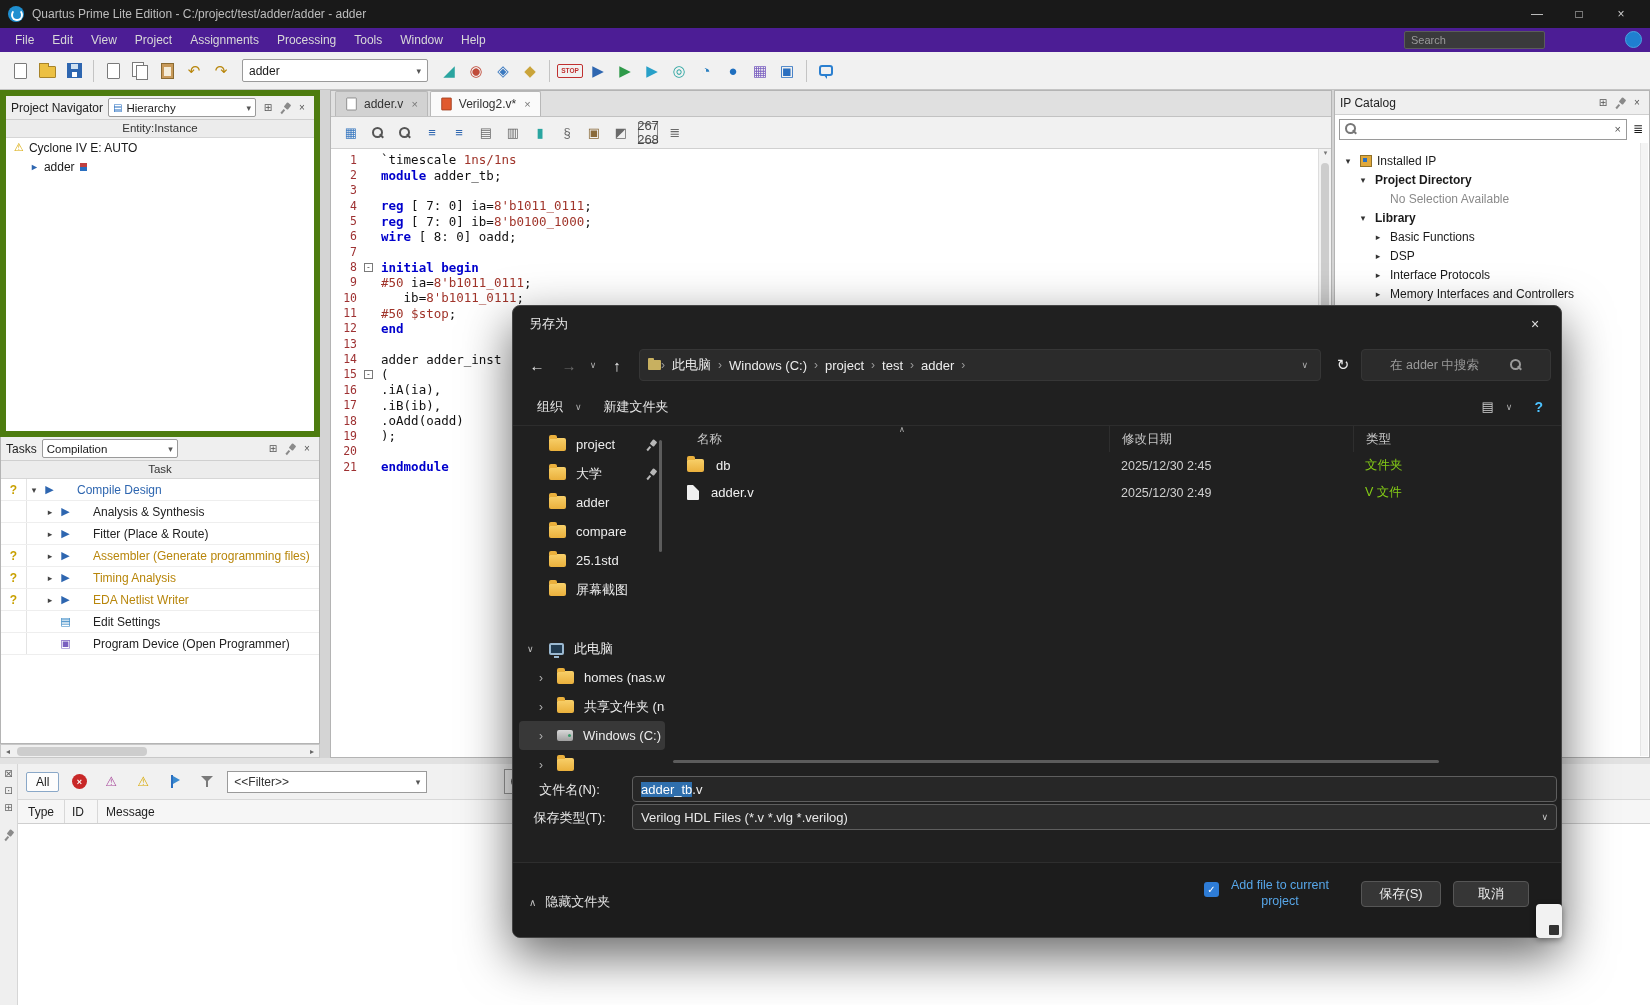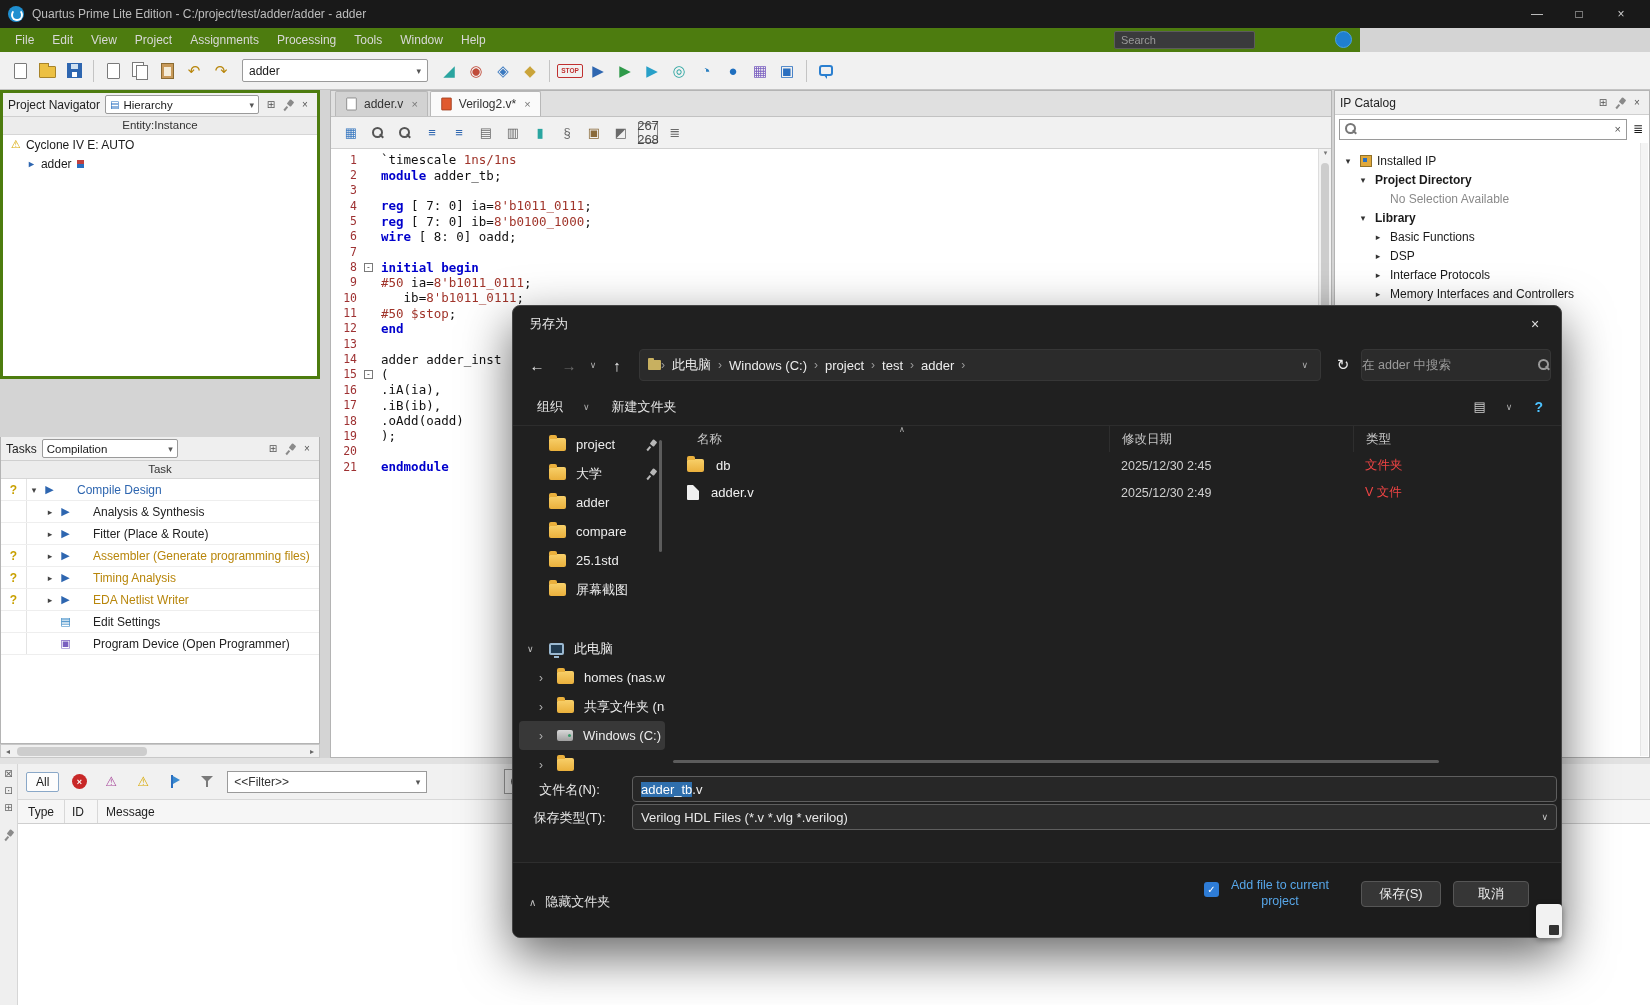--- a/index.html
+++ b/index.html
@@ -6,21 +6,21 @@
 body{background:#444}
 .app{position:relative;width:1650px;height:1005px;background:#d4d4d4;font-family:"Liberation Sans","DejaVu Sans",sans-serif;font-size:12px;color:#1a1a1a;overflow:hidden}
 
 
 .titlebar{position:absolute;left:0;top:0;width:1650px;height:28px;background:#191919;display:flex;align-items:center;gap:8px;padding:0 8px;color:#b8b8b8}
 .qlogo{width:16px;height:16px;border-radius:50%;background:#1f8fd0;position:relative;flex:none}
 .qlogo::after{content:"";position:absolute;left:3px;top:3px;width:8px;height:8px;border-radius:50%;border:2px solid #fff;border-top-color:transparent}
 .title-text{font-size:12px;color:#bdbdbd}
 .win-btns{margin-left:auto;display:flex;height:28px}
 .win-btn{width:42px;display:flex;align-items:center;justify-content:center;color:#cfcfcf;font-size:12px}
-.menubar{position:absolute;left:0;top:28px;width:1360px;height:24px;background:#4d7c0f;display:flex;align-items:center;color:#d8d8d8}
+.menubar{position:absolute;left:0;top:28px;width:1650px;height:24px;background:#4c1d95;display:flex;align-items:center;color:#d8d8d8}
 #menu-items{display:flex;padding-left:6px}
 .menu-item{padding:4px 9px;font-size:12px}
 .mb-search{position:absolute;right:105px;top:3px;width:141px;height:18px;background:#3a3a3c;border:1px solid #5c5c5c;border-radius:2px;color:#9a9a9a;font-size:11px;display:flex;align-items:center;padding:0 6px}
 .mb-help{position:absolute;right:8px;top:3px;width:17px;height:17px;border-radius:50%;background:#1f7fd0;border:1px solid #4aa3e0}
 .toolbar{position:absolute;left:0;top:52px;width:1650px;height:38px;background:#f1f1f1;border-bottom:1px solid #c4c4c4;display:flex;align-items:center;padding-left:8px;gap:3px}
 .ticon{width:24px;height:24px;display:flex;align-items:center;justify-content:center;font-size:15px;flex:none}
 .tsep{width:1px;height:22px;background:#c4c4c4;margin:0 4px;flex:none}
 .badge{font-size:6.5px;font-weight:bold;color:#c03030;border:1.5px solid #c03030;border-radius:2px;width:26px;height:14px}
 .badge267{font-size:6.5px;line-height:1.05;border:1px solid #888;padding:0 2px;color:#444;width:auto;height:auto;display:flex;flex-direction:column}
 .badge267 span{display:block}
@@ -68,21 +68,21 @@
 .i-folder-sm{width:13px;height:10px;background:#c8b060;border-radius:1px;position:relative;flex:none;display:inline-block}
 .i-folder-sm::before{content:"";position:absolute;left:0;top:-2px;width:6px;height:3px;background:#c8b060;border-radius:1px 1px 0 0}
 .i-doc-dark{width:12px;height:15px;background:#f0f0f0;border-radius:1px;position:relative;flex:none;display:inline-block}
 .i-doc-dark::before{content:"";position:absolute;right:0;top:0;border:3px solid;border-color:#202020 #202020 transparent transparent}
 .i-pc{width:15px;height:12px;border:2px solid #9ab8d0;border-radius:2px;position:relative;flex:none;background:#203a50;display:inline-block}
 .i-pc::after{content:"";position:absolute;left:3px;bottom:-5px;width:5px;height:2px;background:#9ab8d0}
 .i-drive{width:16px;height:11px;background:linear-gradient(#d8d8d8,#a0a0a0);border-radius:2px;position:relative;flex:none;display:inline-block}
 .i-drive::after{content:"";position:absolute;right:2px;top:4px;width:3px;height:3px;border-radius:50%;background:#3a9a6a}
 
 
-.pn{position:absolute;left:0;top:90px;width:320px;height:289px;background:#fff;border:3px solid #4d7c0f}
+.pn{position:absolute;left:0;top:90px;width:320px;height:347px;background:#fff;border:6px solid #4d7c0f}
 .panel-head{height:24px;background:#efefef;border-bottom:1px solid #cfcfcf;display:flex;align-items:center;padding:0 5px;gap:5px}
 .panel-title{font-size:12px;color:#222;white-space:nowrap}
 .head-combo{height:19px;background:#fff;border:1px solid #9a9a9a;border-radius:2px;display:flex;align-items:center;gap:4px;padding:0 4px;font-size:11.5px;flex:1;min-width:0}
 .hc-ic{color:#2a6fc0;font-size:10px}
 .head-icons{margin-left:auto;display:flex;gap:3px;color:#555;font-size:10px;align-items:center;flex:none}
 .hicon{width:14px;height:14px;display:flex;align-items:center;justify-content:center}
 .subhead{height:18px;background:#ececec;border-bottom:1px solid #d6d6d6;text-align:center;font-size:11.5px;line-height:17px;color:#333}
 .pn-row{height:19px;display:flex;align-items:center;gap:5px;padding-left:8px;font-size:12px}
 .pn-row.ind{padding-left:24px}
 .pn-arrow{color:#2e66b0;font-size:9px}
@@ -148,24 +148,24 @@
 .dlg-title{height:36px;display:flex;align-items:center;padding-left:16px;font-size:13px}
 .dlg-close{position:absolute;right:4px;top:0;width:44px;height:36px;display:flex;align-items:center;justify-content:center;font-size:14px;color:#e0e0e0}
 .dlg-nav{position:absolute;left:0;top:36px;width:100%;height:46px;display:flex;align-items:center;padding:0 10px;gap:4px}
 .nav-ico{width:28px;height:28px;display:flex;align-items:center;justify-content:center;font-size:15px;color:#eaeaea}
 .nav-ico.dim{color:#6e6e6e}
 .nav-caret{width:12px;font-size:9px;color:#b0b0b0;text-align:center}
 .crumbbar{flex:1;height:32px;background:#2b2b2b;border:1px solid #363636;border-radius:4px;display:flex;align-items:center;padding:0 8px;margin:0 4px;overflow:hidden}
 .crumb{padding:0 7px;color:#ececec;font-size:13px;white-space:nowrap}
 .crumb-sep{color:#9a9a9a;font-size:12px}
 .crumb-caret{margin-left:auto;font-size:9px;color:#b0b0b0;padding-right:4px}
-.dlg-search{width:190px;height:32px;background:#2b2b2b;border:1px solid #363636;border-radius:4px;display:flex;align-items:center;padding:0 0;color:#9a9a9a;font-size:12.5px;gap:6px;flex:none}
+.dlg-search{width:190px;height:32px;background:#2b2b2b;border:1px solid #363636;border-radius:4px;display:flex;align-items:center;padding:0 28px;color:#9a9a9a;font-size:12.5px;gap:6px;flex:none}
 .dlg-search .i-mag{margin-left:auto;color:#9a9a9a}
 .dlg-cmd{position:absolute;left:0;top:82px;width:100%;height:38px;display:flex;align-items:center;padding:0 18px;gap:10px;border-bottom:1px solid #2d2d2d}
-.cmd-item{display:flex;align-items:center;gap:20px;color:#e6e6e6;font-size:13px;padding:4px 6px;border-radius:4px}
+.cmd-item{display:flex;align-items:center;gap:12px;color:#e6e6e6;font-size:13px;padding:4px 6px;border-radius:4px}
 .cmd-caret{font-size:9px;color:#b0b0b0}
 .cmd-right{margin-left:auto;display:flex;align-items:center;gap:16px}
 .view-ic{font-size:13px;color:#d0d0d0}
 .help-q{color:#4cc2ff;font-weight:bold;font-size:14px}
 .sbar{position:absolute;left:4px;top:120px;width:150px;height:346px;overflow:hidden;padding-top:4px}
 .sb-item{height:29px;display:flex;align-items:center;gap:10px;padding-left:30px;margin:0 2px;border-radius:4px;position:relative;font-size:13px;color:#ececec;white-space:nowrap;overflow:hidden}
 .sb-item.child{padding-left:38px}
 .sb-item.sel{background:#383838}
 .sb-caret{position:absolute;left:8px;font-size:9px;color:#c0c0c0}
 .sb-chev{position:absolute;left:20px;font-size:12px;color:#b0b0b0}
@@ -174,21 +174,21 @@
 .sb-scroll{position:absolute;left:146px;top:134px;width:3px;height:112px;background:#5c5c5c;border-radius:2px}
 .flist{position:absolute;left:148px;top:120px;width:902px;height:346px}
 .fhead{height:26px;display:flex;align-items:center;color:#c8c8c8;font-size:12.5px}
 .fh-name{width:448px;padding-left:36px;position:relative;align-self:stretch;display:flex;align-items:center}
 .fh-sort{position:absolute;left:238px;top:-1px;font-size:8px;color:#b0b0b0}
 .fh-date{width:244px;padding-left:12px;border-left:1px solid #2e2e2e;align-self:stretch;display:flex;align-items:center}
 .fh-type{padding-left:12px;border-left:1px solid #2e2e2e;align-self:stretch;display:flex;align-items:center;flex:1}
 .file-row{height:27px;display:flex;align-items:center;font-size:13px;color:#f0f0f0}
 .fcol-name{width:448px;padding-left:26px;display:flex;align-items:center;gap:12px}
 .fcol-date{width:244px;padding-left:12px;color:#cfcfcf;font-size:12.5px}
-.fcol-type{padding-left:12px;color:#ef4444;font-size:12.5px}
+.fcol-type{padding-left:12px;color:#84cc16;font-size:12.5px}
 .f-hscroll{position:absolute;left:12px;top:334px;width:766px;height:3px;background:#5c5c5c;border-radius:2px}
 .fn-row{position:absolute;left:0;top:470px;width:100%;height:26px}
 .ft-row{position:absolute;left:0;top:498px;width:100%;height:26px}
 .frow-lbl{position:absolute;left:0;top:5px;width:113px;text-align:center;font-size:13px;color:#e8e8e8}
 .fn-input{position:absolute;left:119px;top:0;width:925px;height:26px;background:#272727;border:1px solid #5e5e5e;border-radius:4px;display:flex;align-items:center;padding:0 8px;font-size:13px;color:#f0f0f0}
 .fn-input .sel{background:#2f6fad;color:#fff}
 .ft-select{position:absolute;left:119px;top:0;width:925px;height:26px;background:#2b2b2b;border:1px solid #5e5e5e;border-radius:4px;display:flex;align-items:center;padding:0 8px;font-size:13px;color:#e8e8e8}
 .ft-select .caret{color:#cccccc}
 .dlg-foot{position:absolute;left:0;top:556px;width:100%;height:77px;background:#1c1c1c;border-top:1px solid #2e2e2e}
 .hidefld{position:absolute;left:16px;top:30px;display:flex;gap:9px;align-items:center;font-size:13px;color:#e4e4e4}

